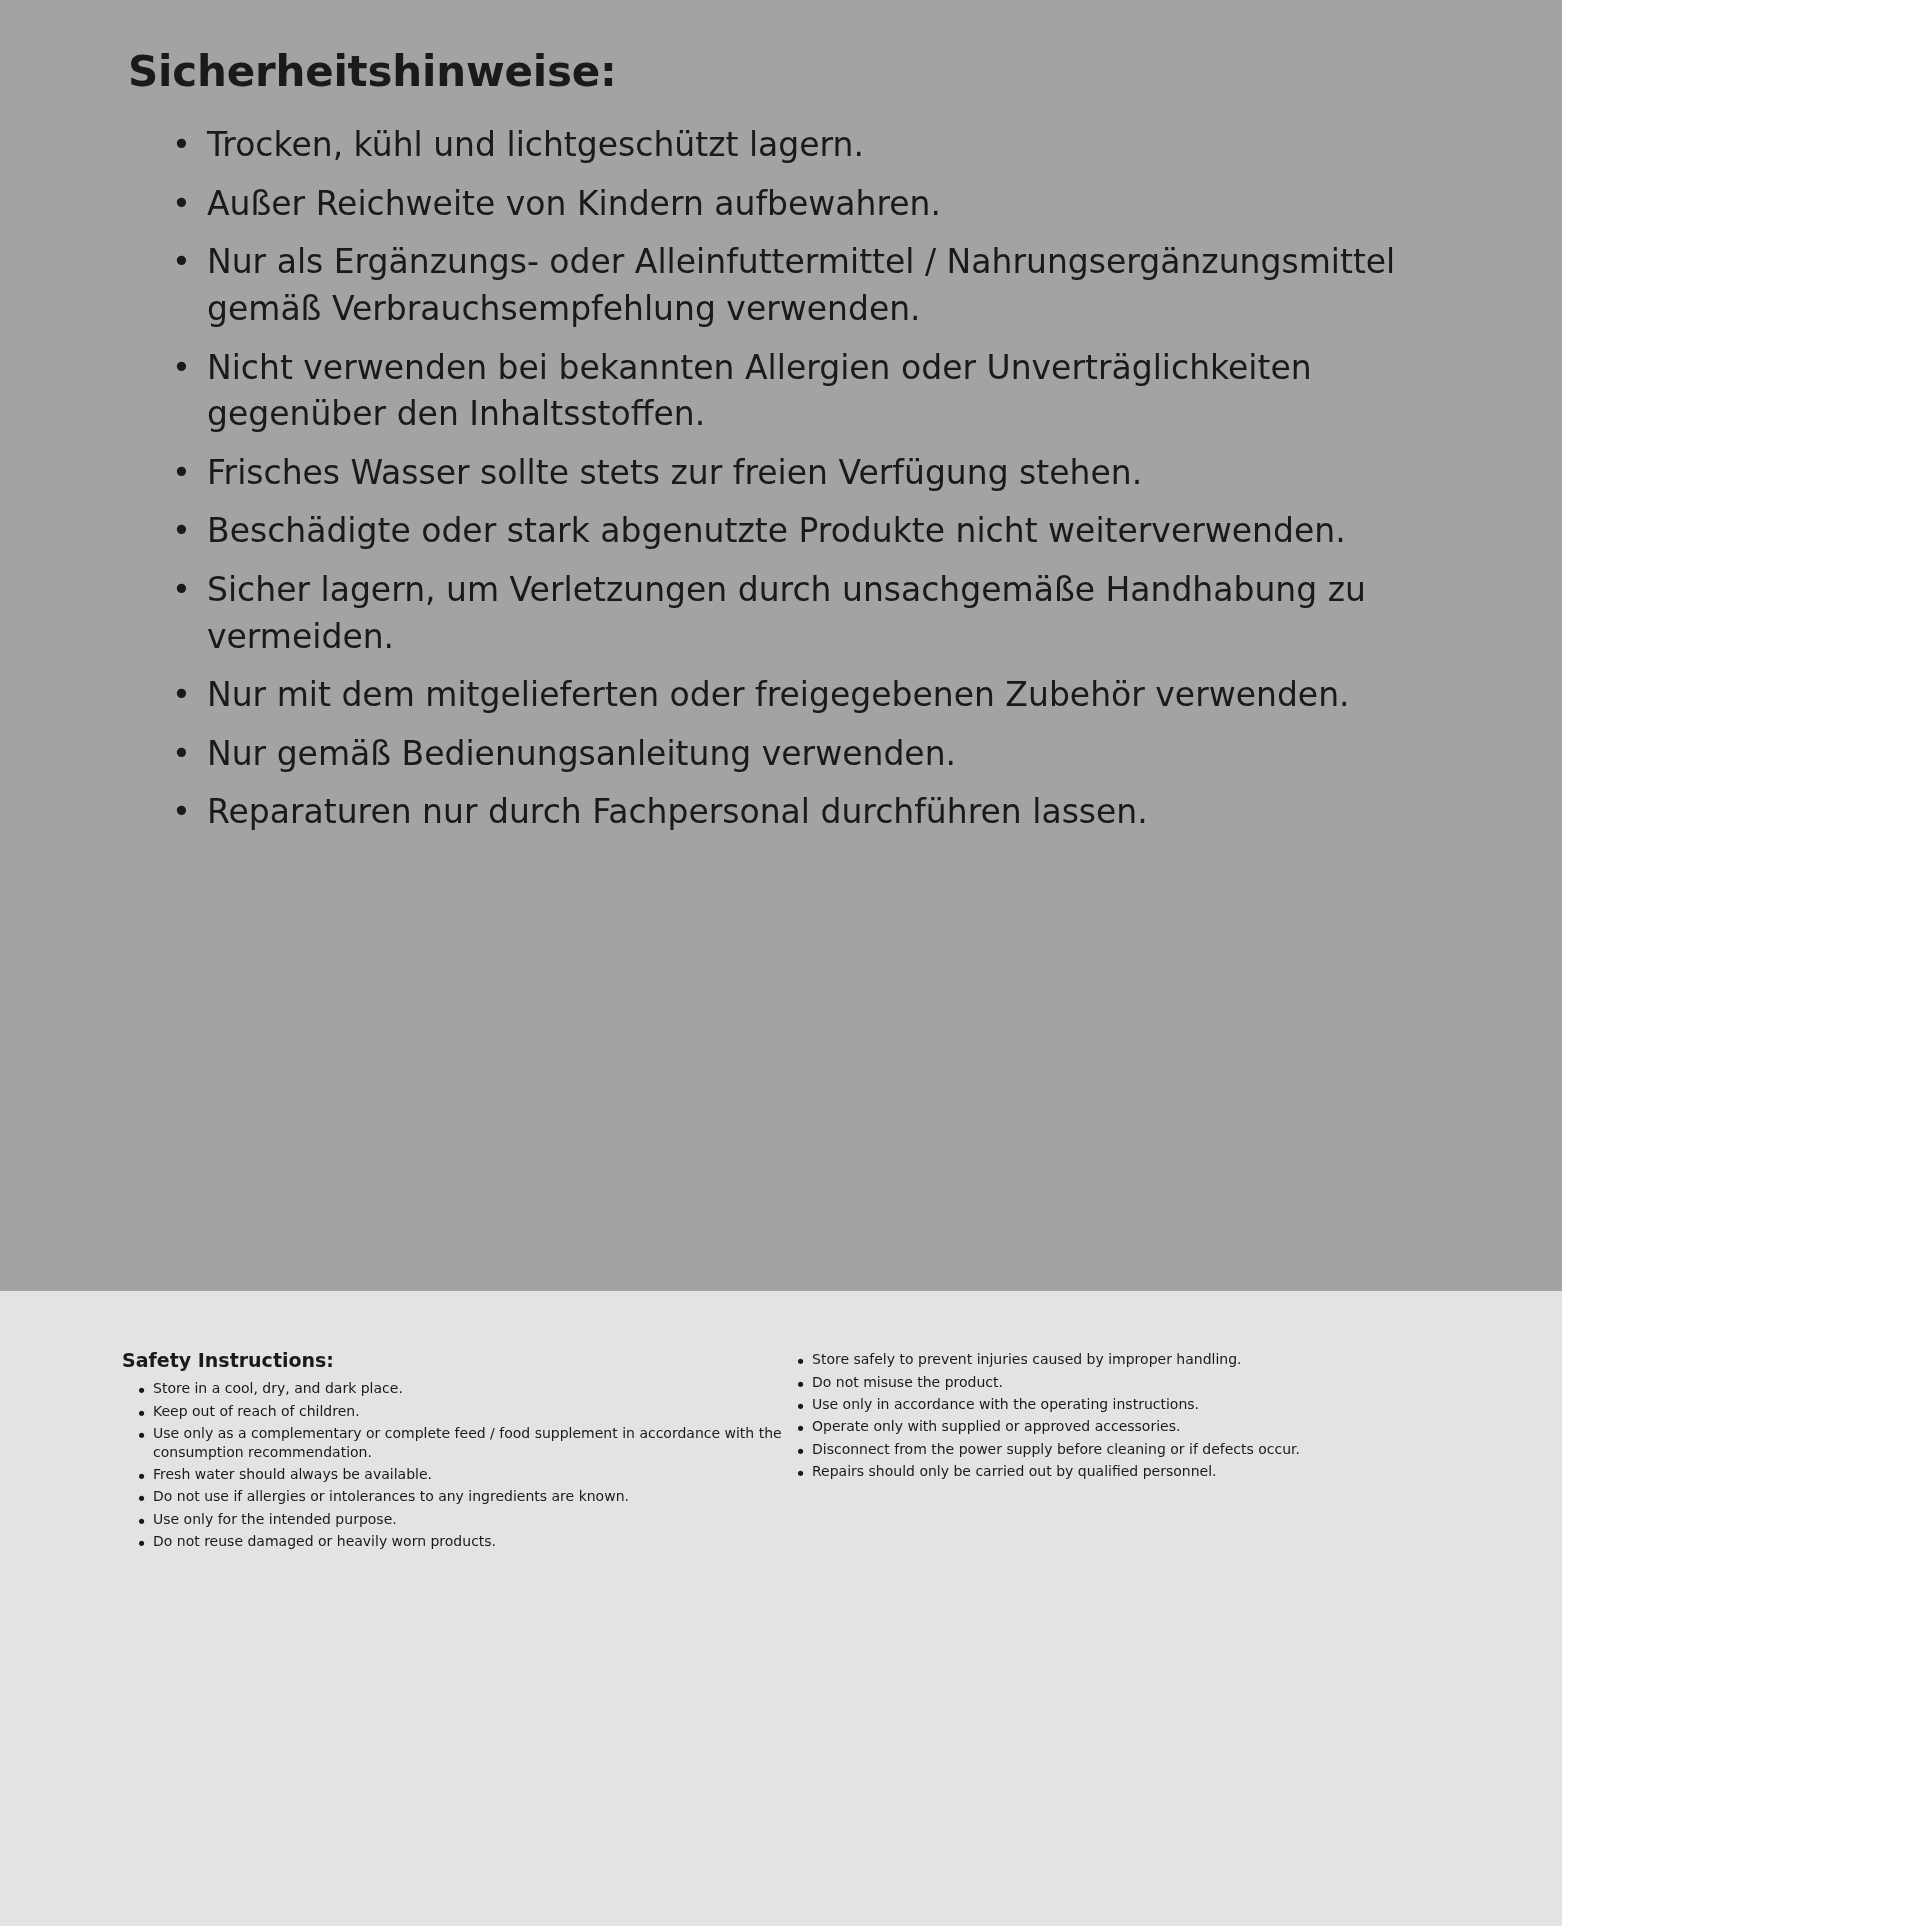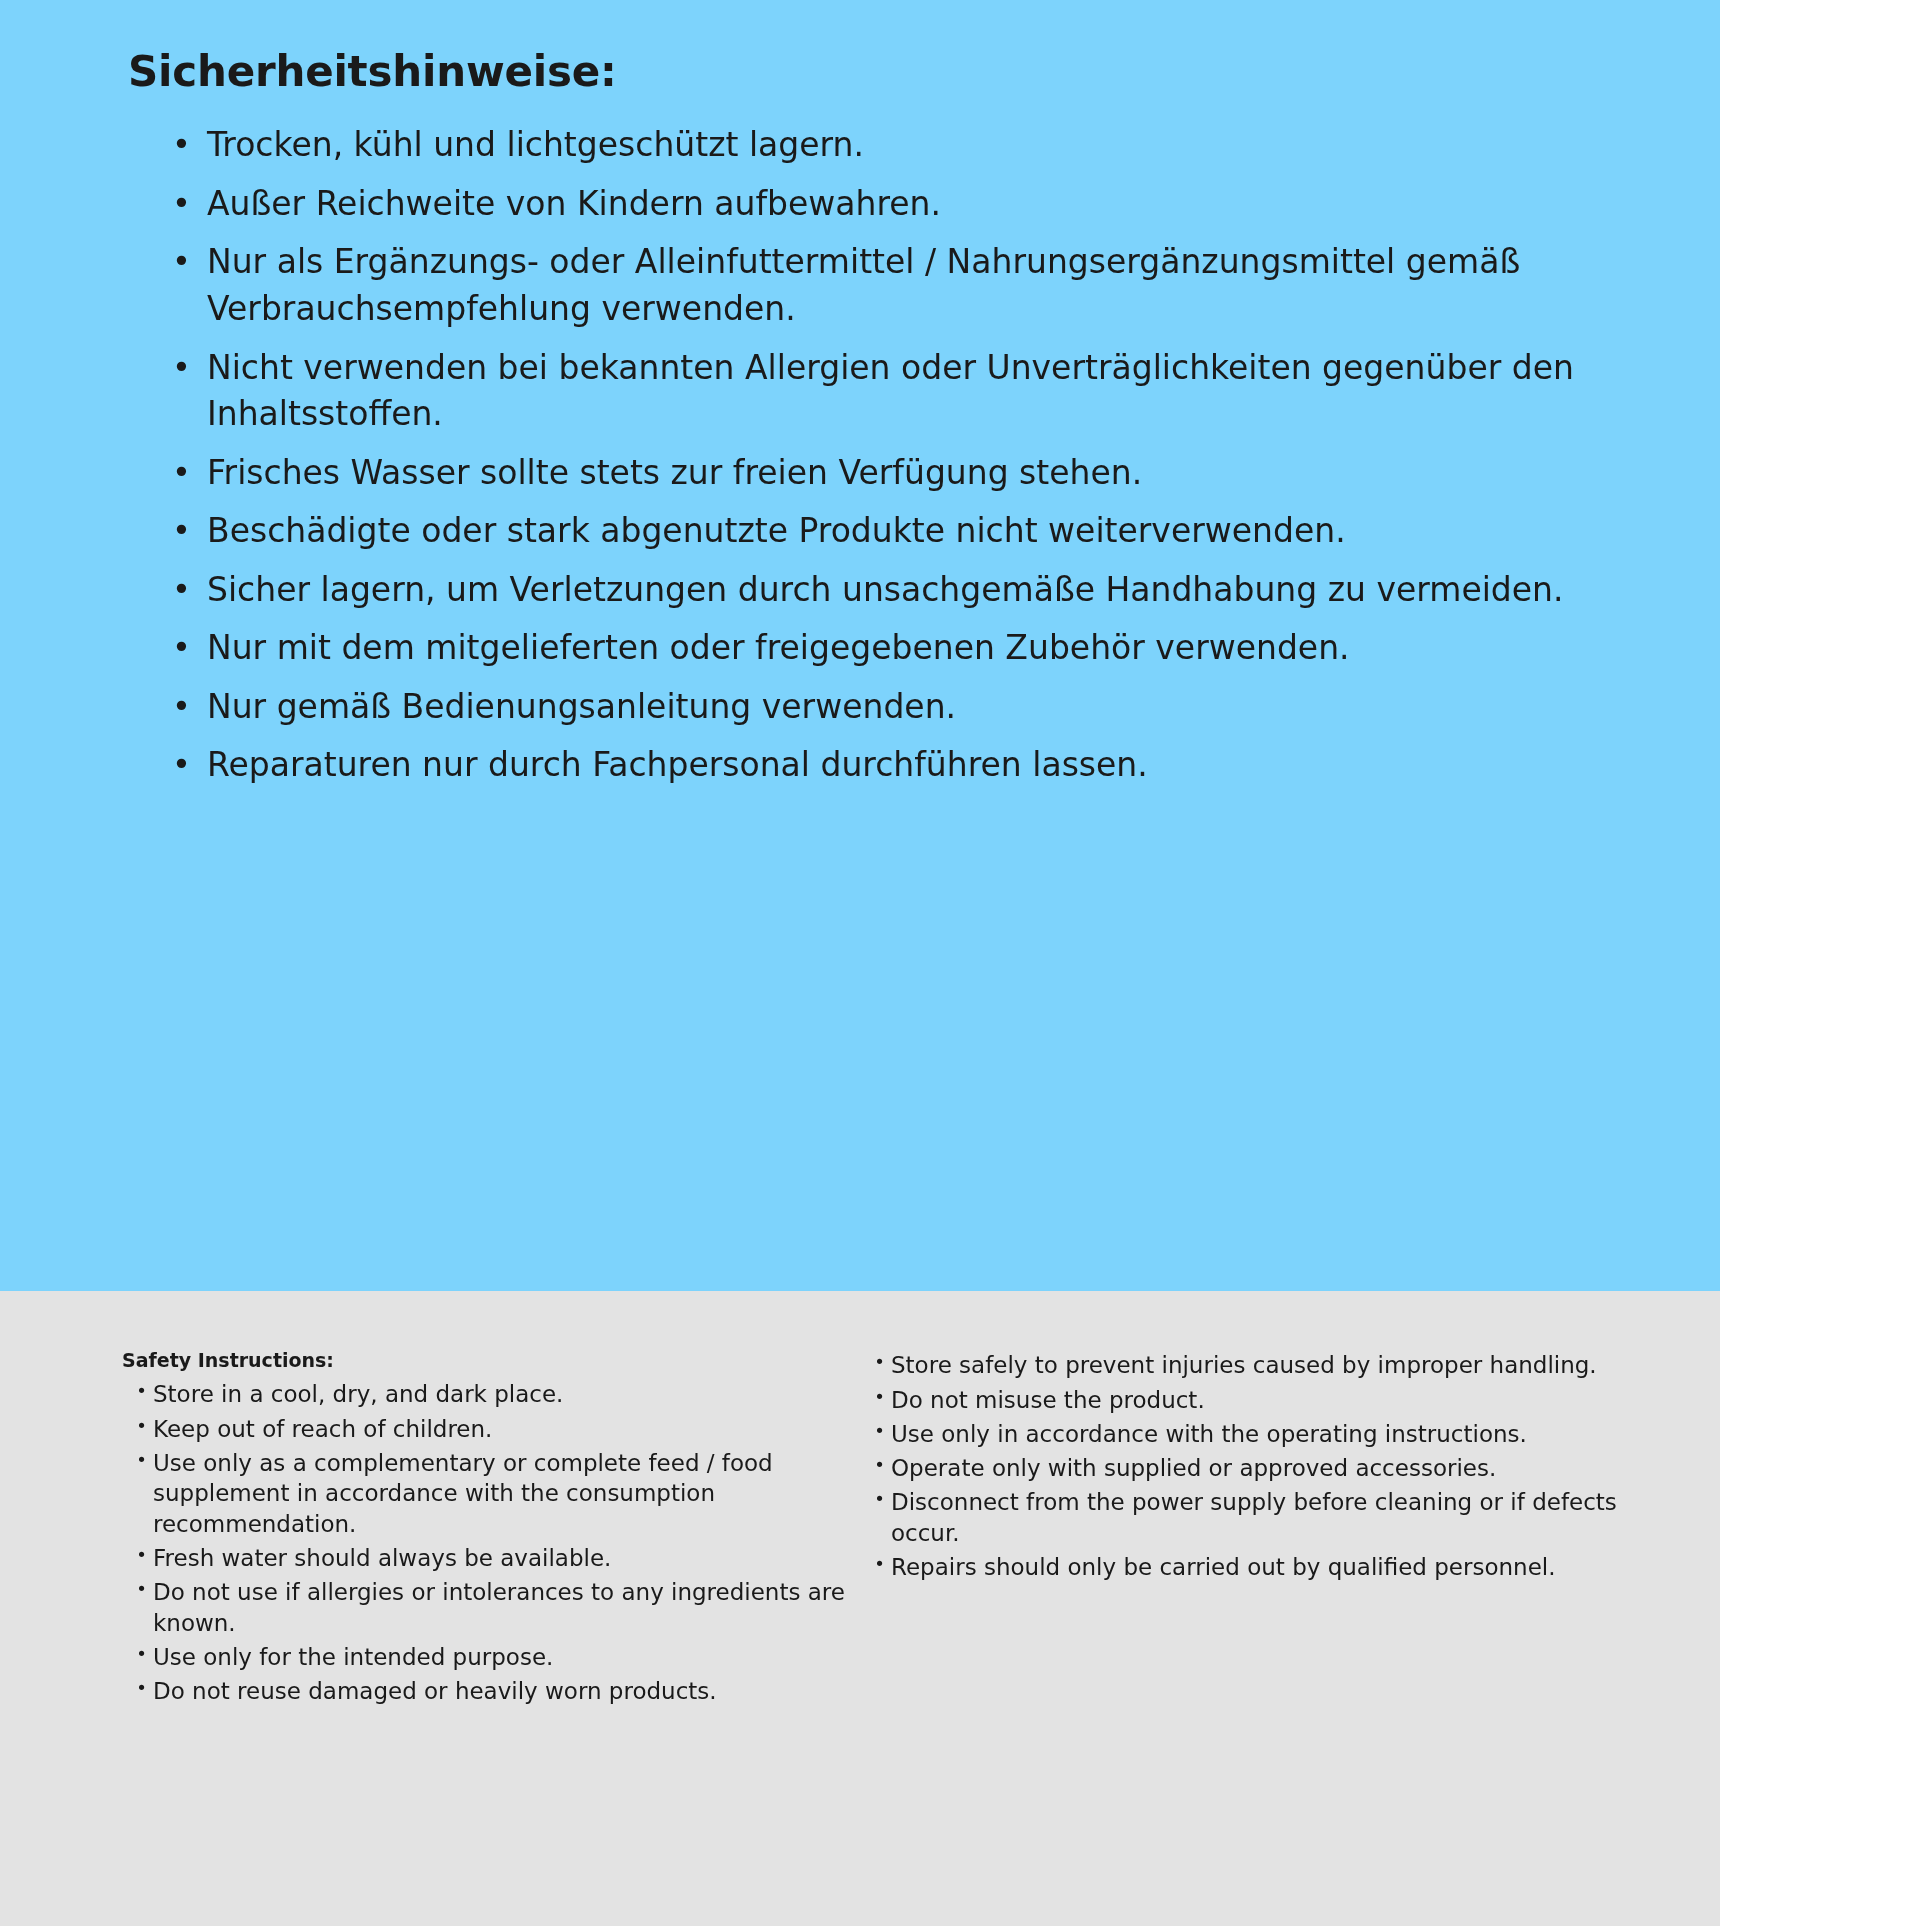--- a/index.html
+++ b/index.html
@@ -6,23 +6,23 @@
   html, body {
     margin: 0;
     padding: 0;
     width: 1926px;
     height: 1926px;
     background: #ffffff;
     font-family: "DejaVu Sans", "Liberation Sans", sans-serif;
   }
   .page {
     position: relative;
-    width: 1720px;
+    width: 1562px;
     height: 1926px;
-    background: #7dd3fc;
+    background: #a3a3a3;
     overflow: hidden;
   }
 
   
   .de-section {
     padding: 48px 96px 0 128px;
   }
   .de-title {
     font-size: 42px;
     font-weight: bold;
@@ -79,21 +79,21 @@
     margin: 0 0 7.7px 0;
     line-height: 1.2;
   }
   .en-list {
     list-style: none;
     margin: 0;
     padding: 0 0 0 13px;
   }
   .en-list li {
     position: relative;
-    font-size: 23px;
+    font-size: 14px;
     line-height: 1.32;
     color: #1a1a1a;
     padding-left: 18px;
     margin-bottom: 3.9px;
   }
   .en-list li::before {
     content: "\2022";
     position: absolute;
     left: 1.3px;
     top: 0;

